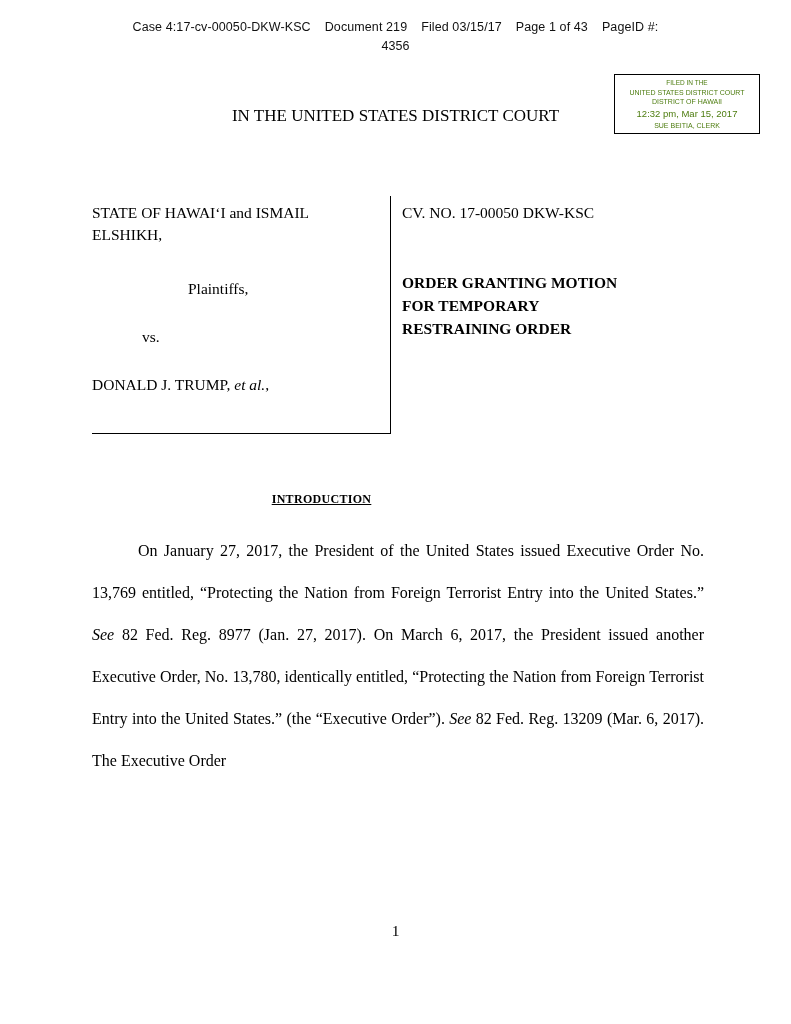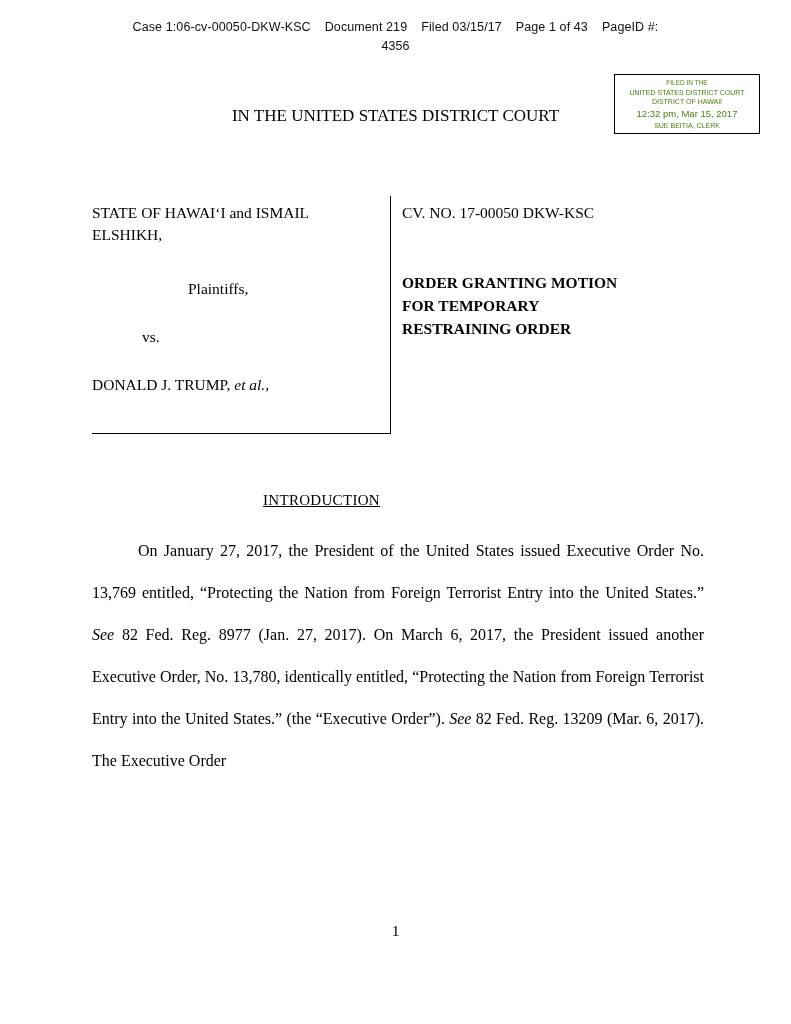--- a/index.html
+++ b/index.html
@@ -129,22 +129,22 @@
     line-height: 23px;
   }
 
   
   .intro-heading {
     position: absolute;
     top: 492px;
     left: 0;
     width: 643px;
     text-align: center;
-    font-size: 15px;
-    font-weight: normal;
+    font-size: 12px;
+    font-weight: bold;
     text-decoration: underline;
     letter-spacing: 0.3px;
   }
   .body-text {
     position: absolute;
     top: 530px;
     left: 92px;
     width: 612px;
     font-size: 16px;
     line-height: 42px;
@@ -165,21 +165,21 @@
     text-align: center;
     font-size: 15.5px;
   }
 </style>
 </head>
 <body>
 
 <div class="page">
 
   <div class="ecf-header">
-    <span class="seg">Case 1:06-cv-00050-DKW-KSC</span><span class="sp"></span><span class="seg">Document 219</span><span class="sp"></span><span class="seg">Filed 03/15/17</span><span class="sp"></span><span class="seg">Page 1 of 43</span><span class="sp"></span><span class="seg">PageID #:</span>
+    <span class="seg">Case 4:17-cv-00050-DKW-KSC</span><span class="sp"></span><span class="seg">Document 219</span><span class="sp"></span><span class="seg">Filed 03/15/17</span><span class="sp"></span><span class="seg">Page 1 of 43</span><span class="sp"></span><span class="seg">PageID #:</span>
     <div>4356</div>
   </div>
 
   <div class="filed-stamp">
     <div class="l1">FILED IN THE</div>
     <div class="l2">UNITED STATES DISTRICT COURT</div>
     <div class="l3">DISTRICT OF HAWAII</div>
     <div class="time">12:32 pm, Mar 15, 2017</div>
     <div class="clerk">SUE BEITIA, CLERK</div>
   </div>

